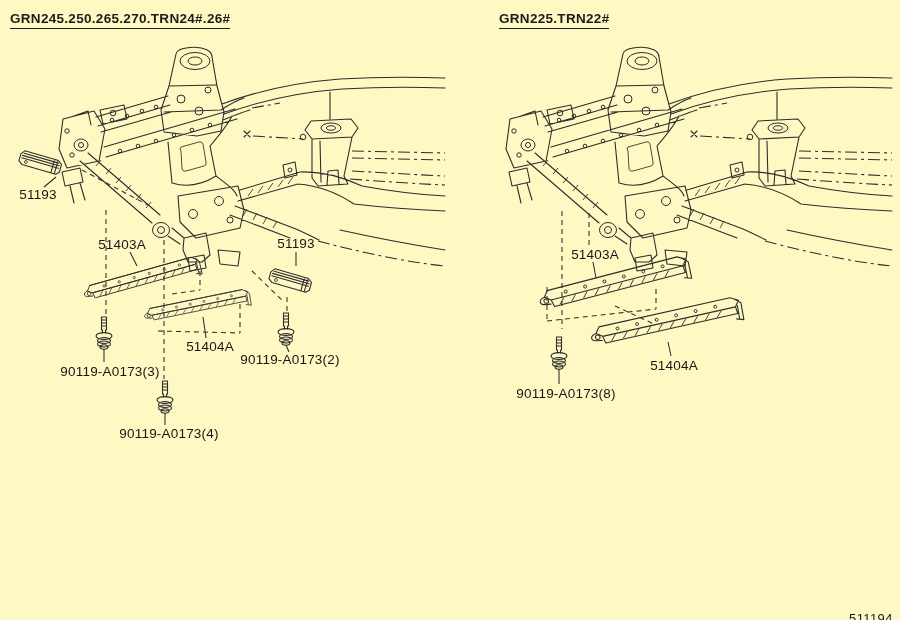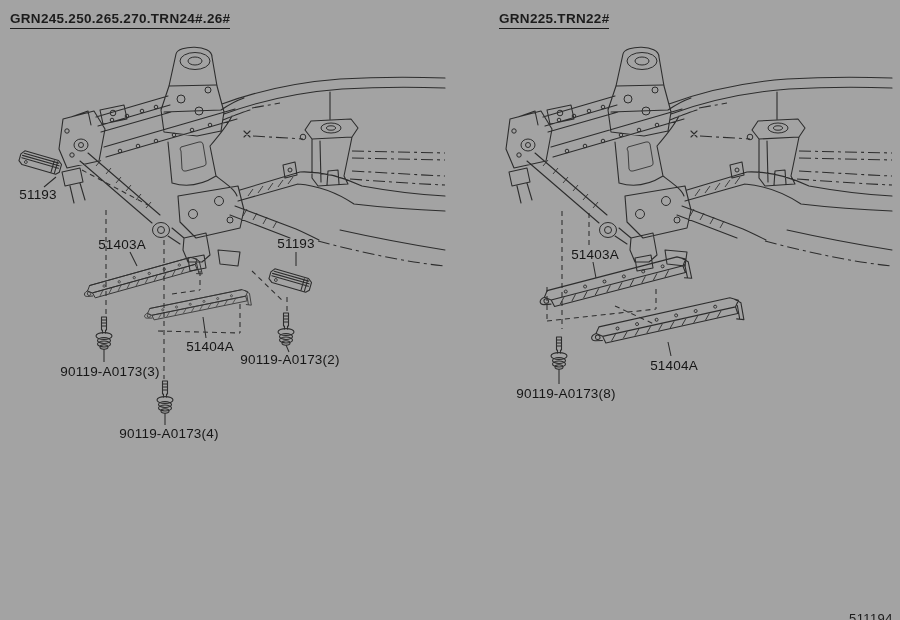--- a/index.html
+++ b/index.html
@@ -1,16 +1,16 @@
 <!DOCTYPE html>
 <html><head>
 <meta charset="utf-8">
 <style>
   html,body{margin:0;padding:0;background:#fff;}
-  .stage{position:relative;width:900px;height:620px;background:#a3a3a3;overflow:hidden;
+  .stage{position:relative;width:900px;height:620px;background:#fef9c3;overflow:hidden;
          font-family:"Liberation Sans", sans-serif;color:#1c1c1c;text-align:center;}
   .dtitle{position:absolute;display:inline-block;font-size:13.5px;font-weight:bold;
           letter-spacing:0.3px;border-bottom:1.4px solid #1c1c1c;padding-bottom:2px;white-space:nowrap;}
   .t-left{left:10px;top:11px;}
   .t-right{left:499px;top:11px;}
   .footer-code{position:absolute;left:849px;top:598px;font-size:13px;letter-spacing:0.4px;margin-top:13px;}
   svg{position:absolute;left:0;top:0;}
   svg text{font-family:"Liberation Sans", sans-serif;font-size:13.5px;fill:#161616;letter-spacing:0.2px;}
   .ln{stroke:#2d2d2d;stroke-width:1.1;fill:none;stroke-linecap:round;stroke-linejoin:round;}
   .thin{stroke:#2d2d2d;stroke-width:0.85;fill:none;}

